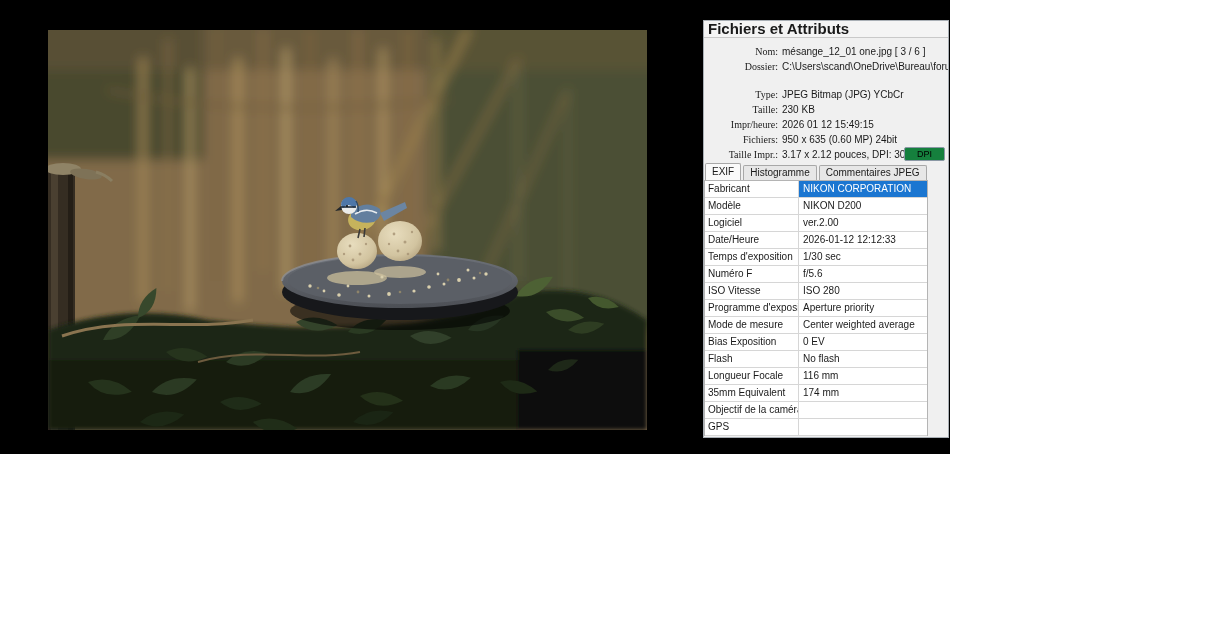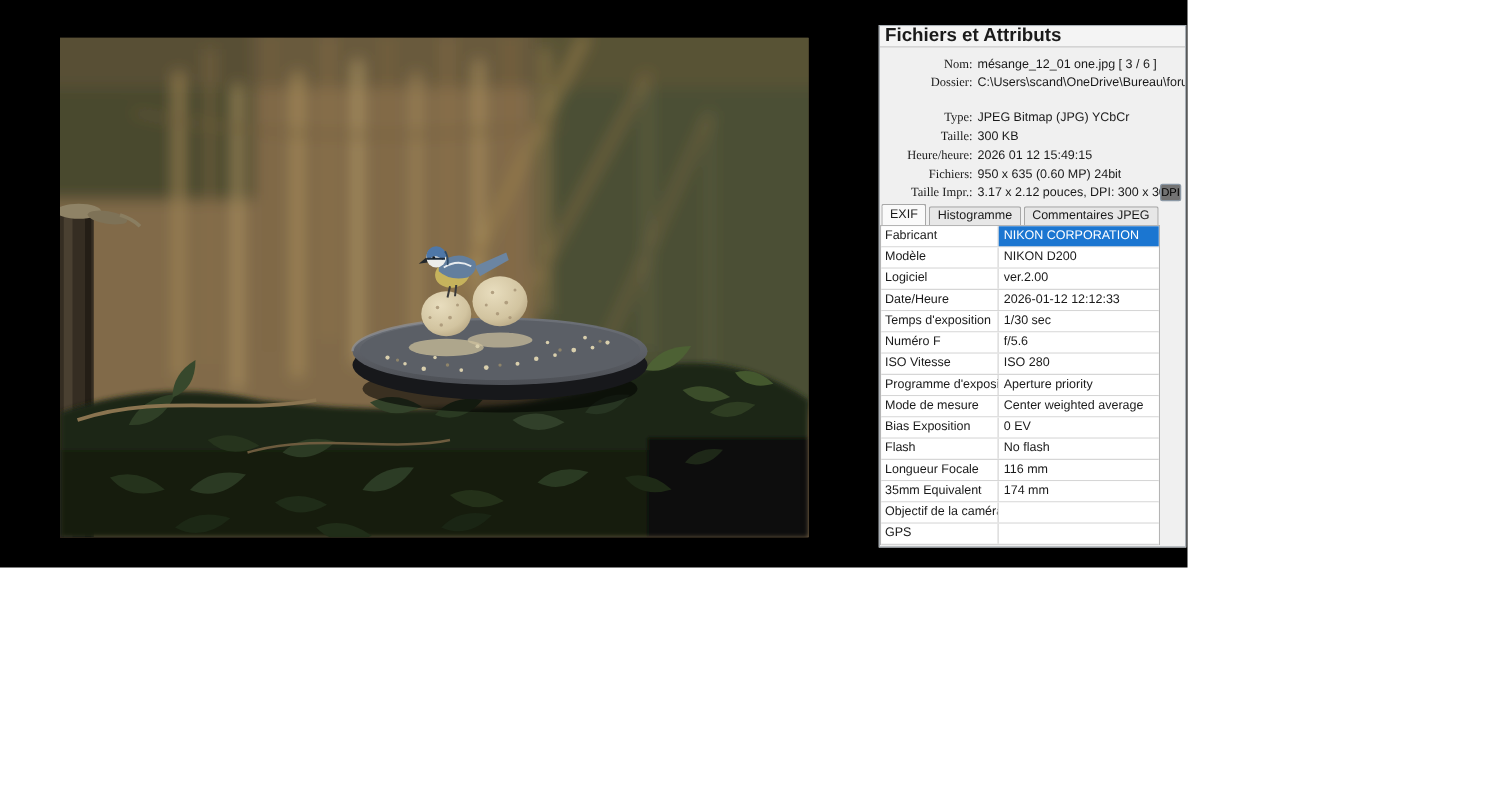--- a/index.html
+++ b/index.html
@@ -8,21 +8,21 @@
   .photo { position:absolute; left:48px; top:30px; width:599px; height:400px; overflow:hidden; }
   .photo svg { display:block; }
 
   .panel { position:absolute; left:703px; top:20px; width:246px; height:418px; background:#f0f0f0; border:1px solid #a9afb5; }
   .titlebar { height:17px; line-height:16px; padding-left:4px; font-size:15px; font-weight:bold; background:#f4f4f4; border-bottom:1px solid #c9c9c9; white-space:nowrap; }
   .info { position:relative; padding-top:6px; font-size:10px; }
   .info-row { display:flex; height:15px; line-height:15px; white-space:nowrap; }
   .info-row:nth-child(3) { margin-top:13px; }
   .info-label { width:74px; text-align:right; flex:0 0 74px;font-family:Liberation Serif, serif; }
   .info-value { margin-left:4px; overflow:hidden; }
-  .dpi-btn { position:absolute; right:3px; bottom:1px; height:14px; line-height:12px; padding:0 0; font-size:9px; font-family:"Liberation Sans",sans-serif; background:#737373; border:1px solid #8b98a5; border-radius:2px; cursor:pointer; }
+  .dpi-btn { position:absolute; right:3px; bottom:1px; height:14px; line-height:12px; padding:0 12px; font-size:9px; font-family:"Liberation Sans",sans-serif; background:#15803d; border:1px solid #8b98a5; border-radius:2px; cursor:pointer; }
 
   .tabbar { display:flex; align-items:flex-end; height:17px; margin-top:1px; padding-left:1px; font-size:10px; }
   .tab { height:15px; line-height:14px; padding:0 6px; margin-right:2px; background:#e7e7e7; border:1px solid #a8a8a8; border-bottom:none; border-radius:2px 2px 0 0; white-space:nowrap; cursor:pointer; }
   .tab.active { height:17px; line-height:16px; background:#fafafa; }
 
   .exif-table { margin:0 20px 0 0; background:#fff; border:1px solid #b4b4b4; border-bottom:none; }
   .trow { display:flex; height:17px; line-height:16px; font-size:10px; border-bottom:1px solid #d6d6d6; background:#fff; cursor:default; }
   .tlabel { flex:0 0 94px; padding-left:3px; border-right:1px solid #d6d6d6; white-space:nowrap; overflow:hidden; }
   .tvalue { flex:1; padding-left:4px; white-space:nowrap; overflow:hidden; }
   .trow.selected .tvalue { background:#1b76d1; color:#fff; }
@@ -205,24 +205,24 @@
       <div class="info-row">
         <span class="info-label">Dossier:</span>
         <span class="info-value">C:\Users\scand\OneDrive\Bureau\forum\</span>
       </div>
       <div class="info-row">
         <span class="info-label">Type:</span>
         <span class="info-value">JPEG Bitmap (JPG) YCbCr</span>
       </div>
       <div class="info-row">
         <span class="info-label">Taille:</span>
-        <span class="info-value">300 KB</span>
-      </div>
-      <div class="info-row">
-        <span class="info-label">Heure/heure:</span>
+        <span class="info-value">230 KB</span>
+      </div>
+      <div class="info-row">
+        <span class="info-label">Impr/heure:</span>
         <span class="info-value">2026 01 12 15:49:15</span>
       </div>
       <div class="info-row">
         <span class="info-label">Fichiers:</span>
         <span class="info-value">950 x 635 (0.60 MP)  24bit</span>
       </div>
       <div class="info-row">
         <span class="info-label">Taille Impr.:</span>
         <span class="info-value">3.17 x 2.12 pouces,  DPI: 300 x 300</span>
       </div>

